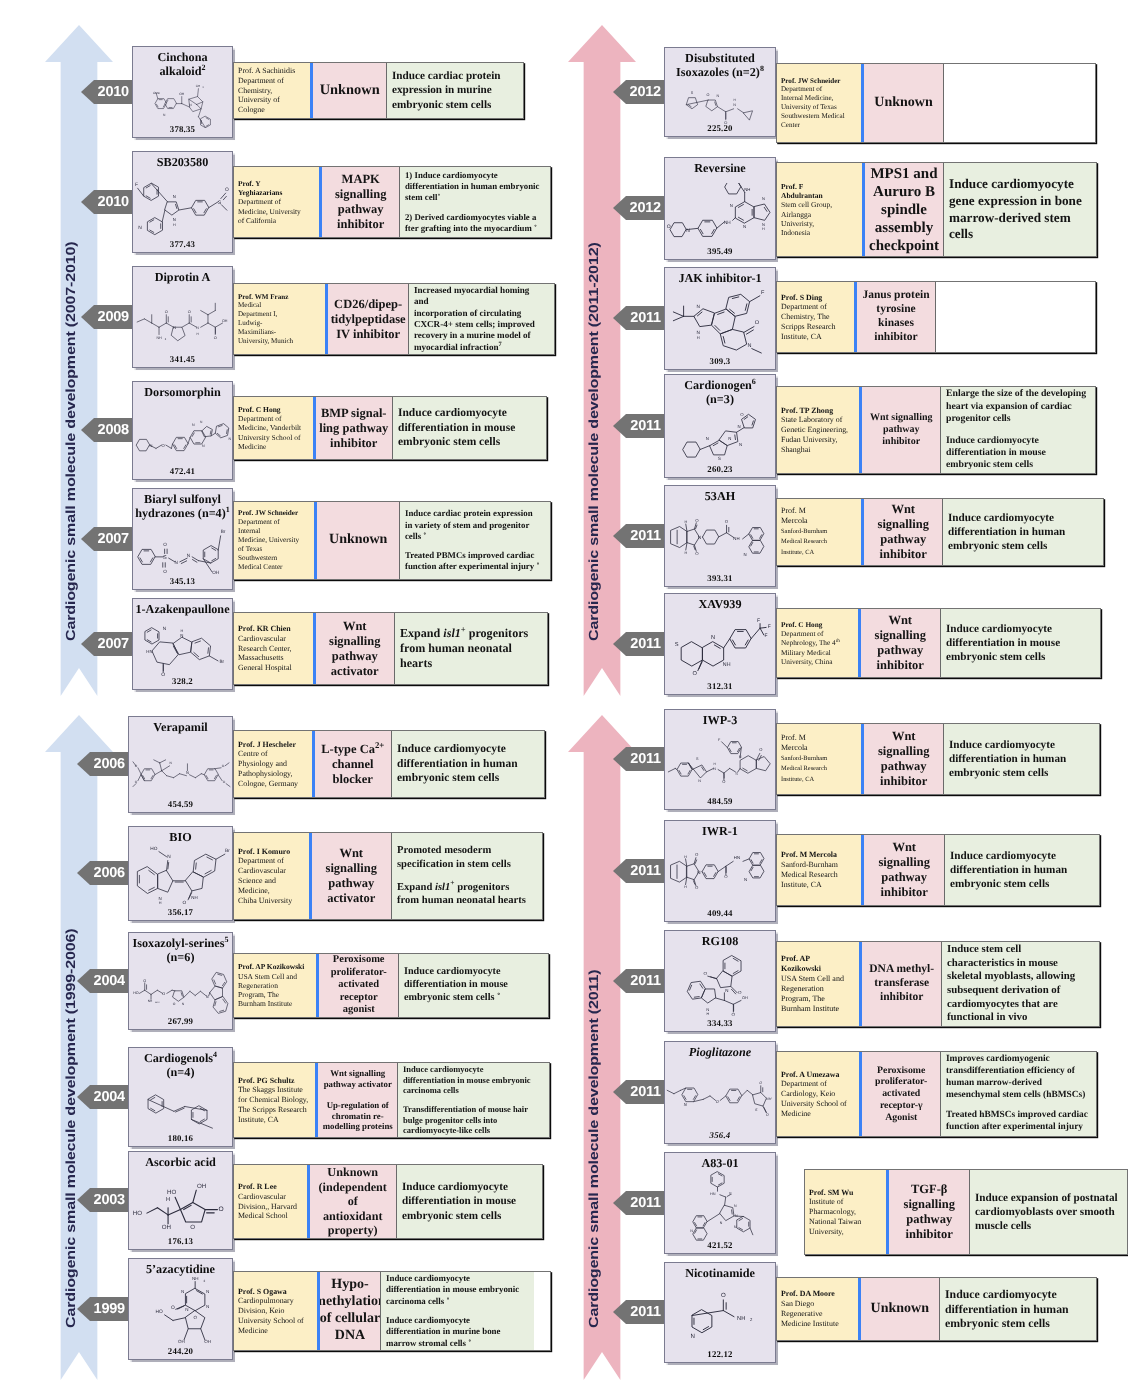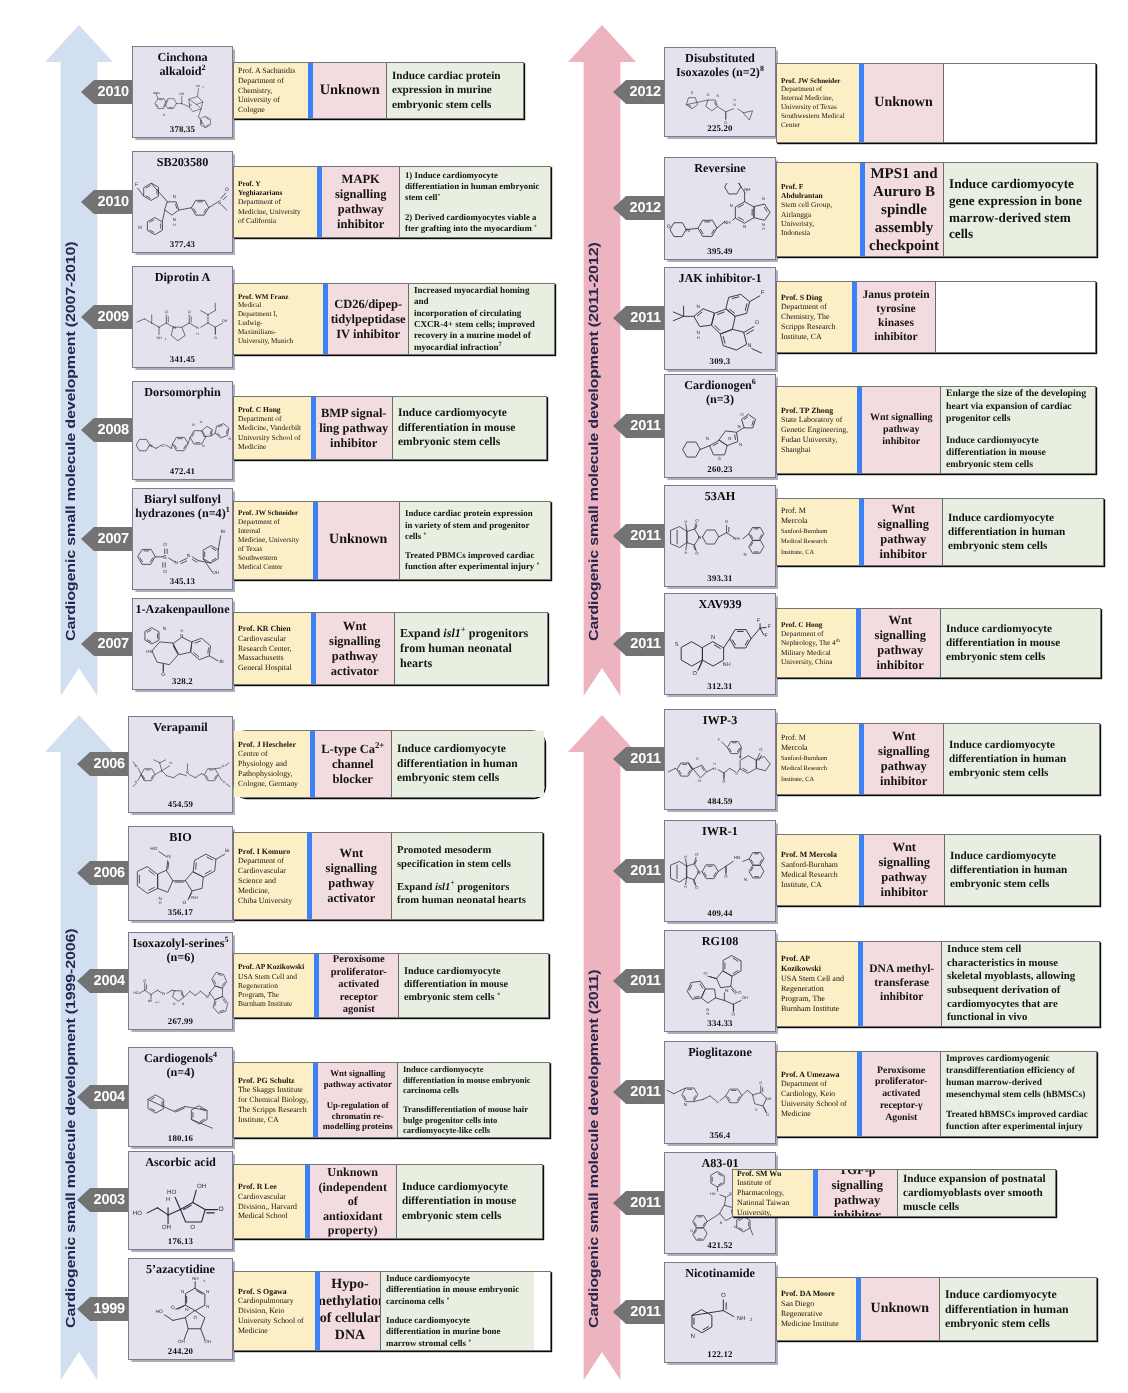--- a/index.html
+++ b/index.html
@@ -33,21 +33,21 @@
          font-weight:bold;font-size:8.8px;color:#0d0d0d;letter-spacing:.2px;}
   .molsvg{position:absolute;}
   .molsvg svg{display:block;}
   .molsvg path{fill:none;stroke:#2b2b3c;stroke-width:1.25;stroke-linecap:round;stroke-linejoin:round;}
   .molsvg text{fill:#2b2b3c;font-family:"Liberation Sans",sans-serif;}
 
   .infotable{position:absolute;display:flex;box-sizing:border-box;
              border:1px solid #737373;
              box-shadow:1.2px 1.2px 0 #0a0a0a;}
   .cell{box-sizing:border-box;overflow:hidden;}
-  .cell.inst{background:#fcefc6;border-right:5px solid #3b82f6;
+  .cell.inst{background:#fcefc6;border-right:3px solid #3b82f6;
              padding:2px 2px 2px 4px;font-size:7.9px;line-height:10px;
              display:flex;flex-direction:column;justify-content:center;}
   .cell.mech{background:#f3dcdf;border-right:1px solid #6a6a6a;
              display:flex;align-items:center;justify-content:center;
              text-align:center;font-weight:bold;line-height:1.2;padding:1px;}
   .cell.eff {background:#e8efe0;display:flex;flex-direction:column;
              justify-content:center;font-weight:bold;line-height:1.26;
              padding:2px 8px 2px 5px;}
   .cell.eff p{margin:0;}
   .cell.eff p + p{margin-top:0.95em;}
@@ -407,21 +407,21 @@
           <text x="188.0" y="42.0" font-size="6.5" text-anchor="middle">O</text>
           <path d="M 178.0 58.0 L 186.0 70.0"></path>
           <text x="190.0" y="74.0" font-size="6.5" text-anchor="middle">O</text>
           <path d="M 192.0 40.0 L 200.0 34.0"></path>
           <path d="M 194.0 76.0 L 202.0 82.0"></path>
         </svg>
       </div>
       <div class="molmw">454.59</div>
     </div>
     <div class="yeartag" style="left: 77px; top: 752px;">2006</div>
-    <div class="infotable" style="left: 233px; top: 730px; width: 312px; height: 68px; border-radius: 13px;">
+    <div class="infotable" style="left: 233px; top: 730px; width: 312px; height: 68px;">
       <div class="cell inst" style="width: 81px; font-size: 7.9px; line-height: 9.796px;">
         <div><b>Prof. J Hescheler</b><br>Centre of<br>Physiology and<br>Pathophysiology,<br>Cologne, Germany</div>
       </div>
       <div class="cell mech" style="width: 78px; font-size: 12.5px;">
         <div>L-type Ca<sup>2+</sup><br>channel<br>blocker</div>
       </div>
       <div class="cell eff" style="width: 153px; font-size: 11.5px;">
         <p>Induce cardiomyocyte<br>differentiation in human<br>embryonic stem  cells</p>
       </div>
     </div>
@@ -1039,21 +1039,21 @@
       <div class="cell inst" style="width: 86px; font-size: 8px; line-height: 9.92px;">
         <div><b>Prof. AP</b><br><b>Kozikowski</b><br>USA Stem Cell and<br>Regeneration<br>Program, The<br>Burnham Institute</div>
       </div>
       <div class="cell mech" style="width: 80px; font-size: 11.5px;">
         <div>DNA methyl-<br>transferase<br>inhibitor</div>
       </div>
       <div class="cell eff" style="width: 158px; font-size: 10.8px;">
         <p>Induce stem cell characteristics in mouse skeletal myoblasts, allowing subsequent derivation of cardiomyocytes that are functional in vivo</p>
       </div>
     </div>
-    <div class="molbox" style="left: 664px; top: 1041px; width: 112px; height: 103px;">
+    <div class="molbox" style="left: 664px; top: 1041px; width: 112px; height: 103px; font-style: italic;">
       <div class="molname">Pioglitazone</div>
       <div class="molsvg" style="left: 1px; top: 27.9051px;">
         <svg width="110" height="53.58974358974359" viewBox="0 0 195 95">
           <path d="M 2.0 36.0 L 14.0 42.0"></path>
           <path d="M 14.0 42.0 L 26.0 36.0"></path>
           <path d="M 56.0 44.0 L 49.0 56.1 L 35.0 56.1 L 28.0 44.0 L 35.0 31.9 L 49.0 31.9 Z"></path>
           <path d="M 52.3 45.6 L 48.5 52.1"></path>
           <path d="M 35.5 52.1 L 31.7 45.6"></path>
           <path d="M 38.2 34.3 L 45.8 34.3"></path>
           <path d="M 26.0 36.0 L 35.0 31.9"></path>
@@ -1128,21 +1128,21 @@
           <path d="M 104.6 101.6 L 98.4 98.0"></path>
           <path d="M 98.4 86.0 L 104.6 82.4"></path>
           <path d="M 90.0 78.0 L 106.0 79.0"></path>
           <text x="92.0" y="98.0" font-size="6.5" text-anchor="middle">N</text>
           <path d="M 117.3 98.5 L 122.0 110.0"></path>
         </svg>
       </div>
       <div class="molmw">421.52</div>
     </div>
     <div class="yeartag" style="left: 613px; top: 1191px;">2011</div>
-    <div class="infotable" style="left: 732px; top: 1169px; width: 324px; height: 48px;">
+    <div class="infotable" style="left: 804px; top: 1169px; width: 324px; height: 86px;">
       <div class="cell inst" style="width: 85px; font-size: 7.9px; line-height: 9.796px;">
         <div><b>Prof. SM Wu</b><br>Institute of<br>Pharmacology,<br>National Taiwan<br>University,</div>
       </div>
       <div class="cell mech" style="width: 81px; font-size: 12.5px;">
         <div>TGF-β<br>signalling<br>pathway<br>inhibitor</div>
       </div>
       <div class="cell eff" style="width: 158px; font-size: 11.2px;">
         <p>Induce expansion of postnatal cardiomyoblasts over smooth muscle cells</p>
       </div>
     </div>

